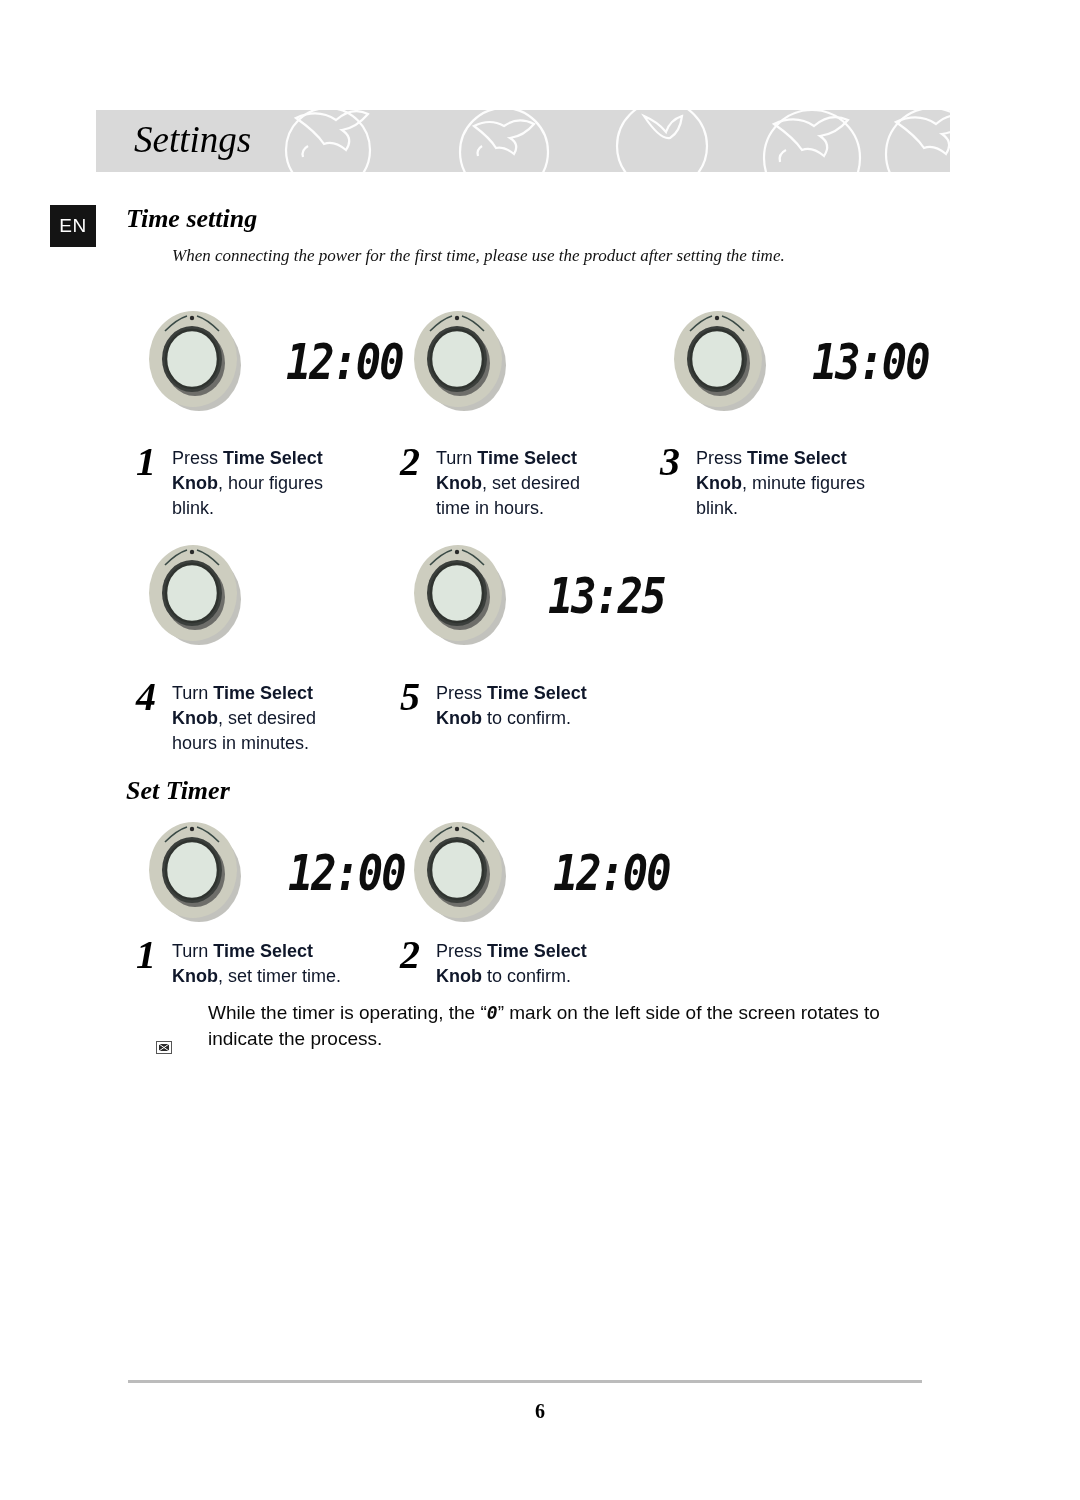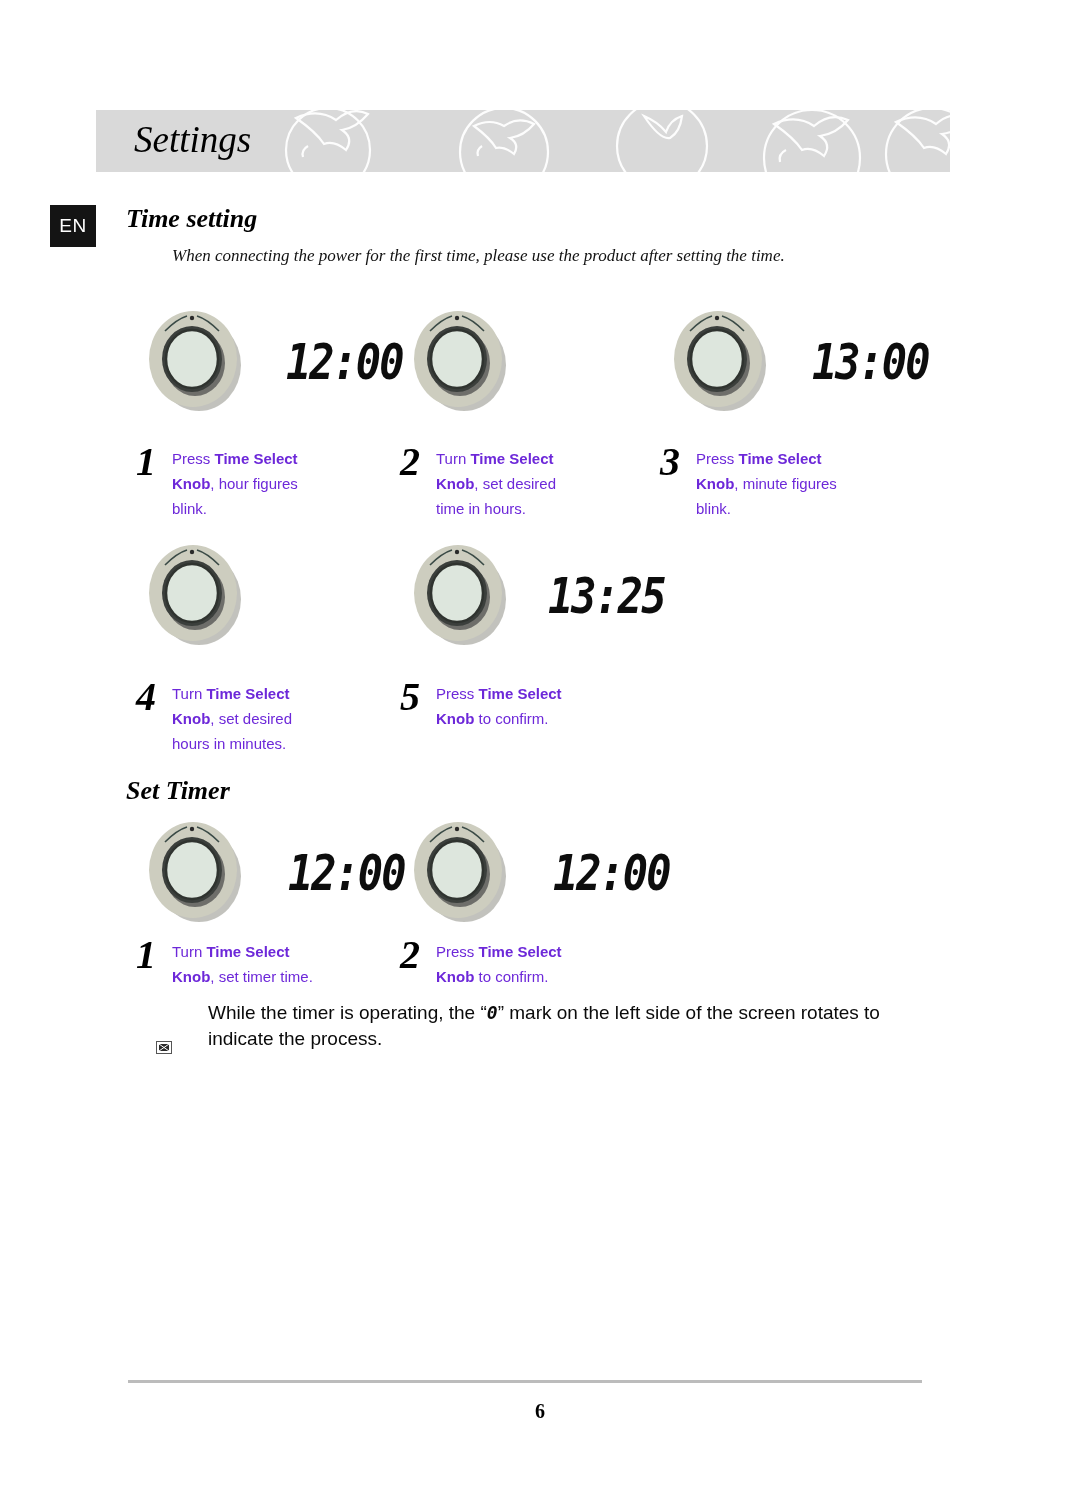--- a/index.html
+++ b/index.html
@@ -119,23 +119,23 @@
     font-weight: bold;
     font-size: 40px;
     line-height: 38px;
     color: #000;
     width: 36px;
     flex: 0 0 36px;
     text-align: left;
   }
   .step-text {
     font-family: "Liberation Sans", sans-serif;
-    font-size: 15px;
+    font-size: 18px;
     line-height: 25px;
-    color: #6d28d9;
+    color: #0f172a;
     padding-top: 3px;
   }
   .step-text b { font-weight: bold; }
 
   
   .notes {
     position: absolute;
     left: 156px;
     top: 1000px;
     width: 760px;

